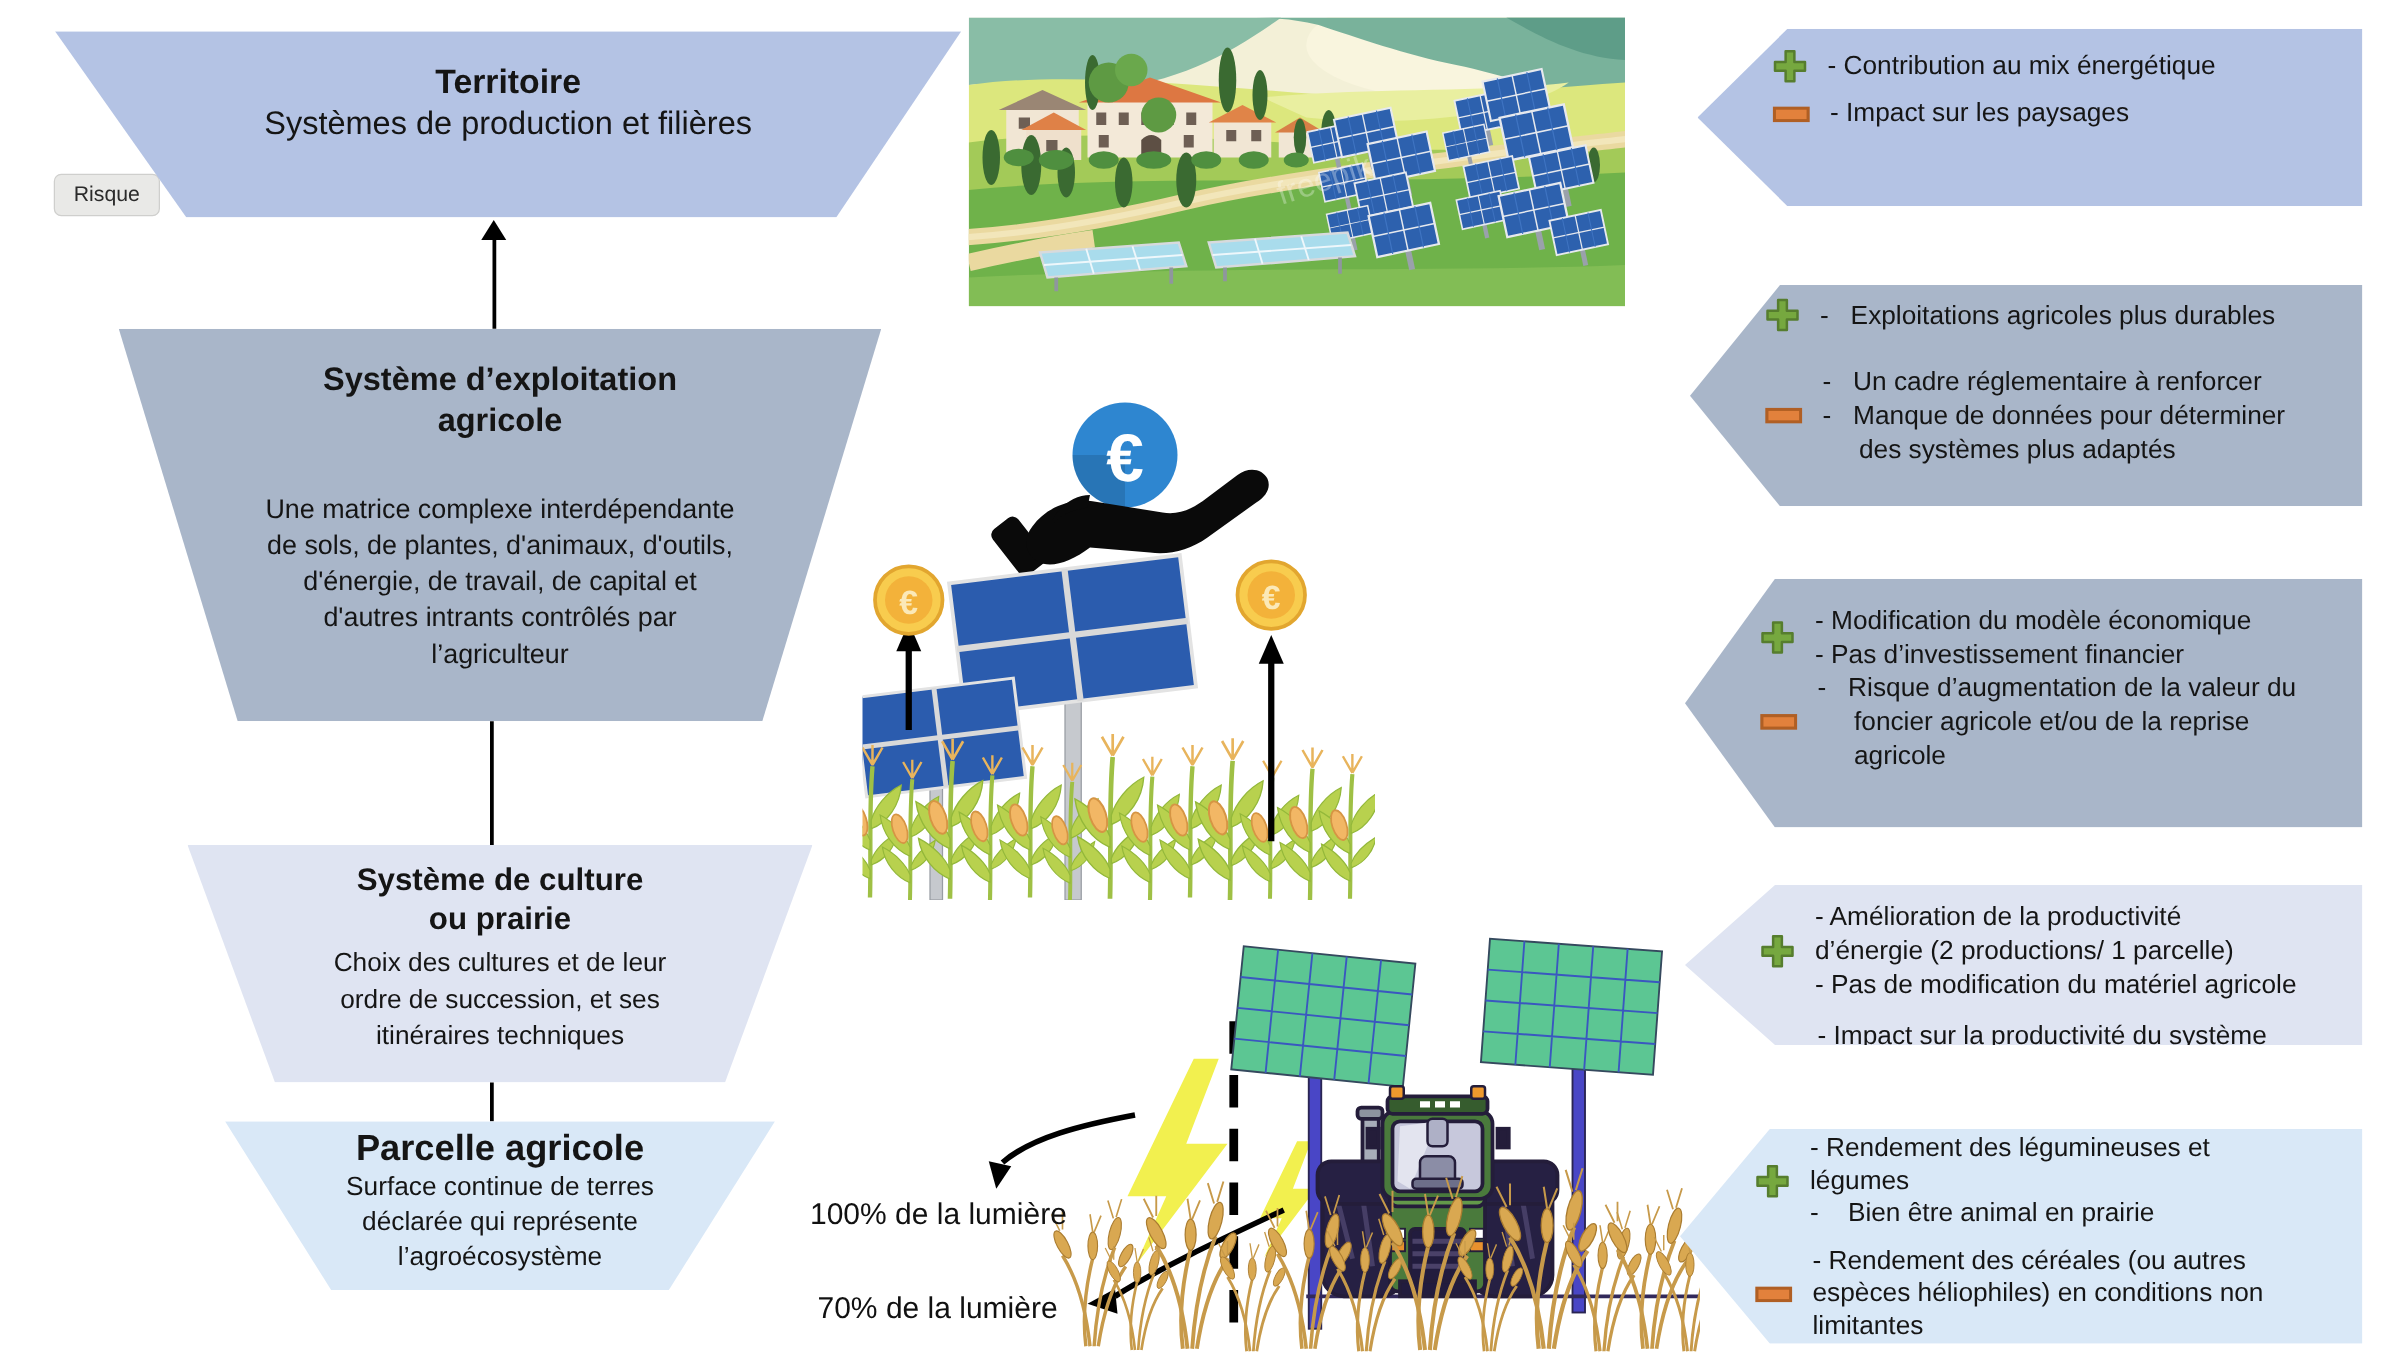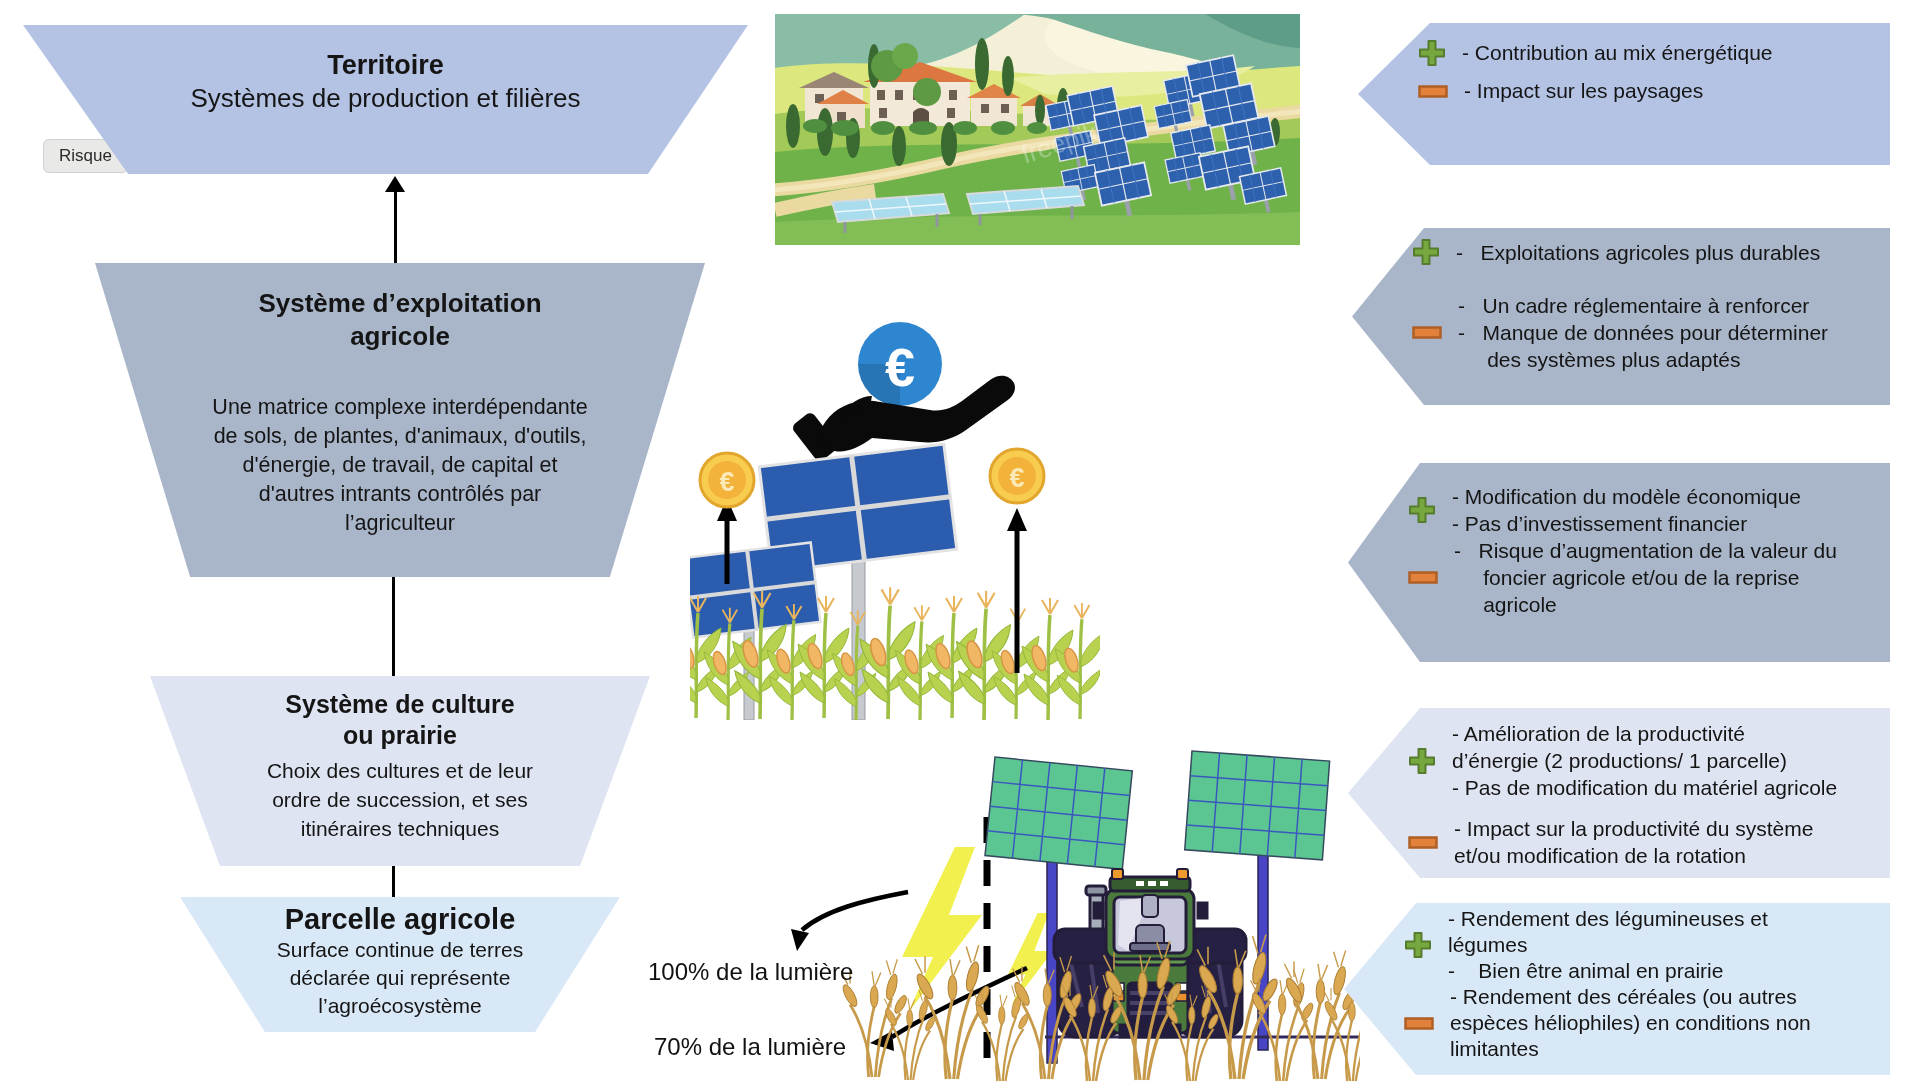--- a/index.html
+++ b/index.html
@@ -1,21 +1,21 @@
 <!DOCTYPE html>
 <html style="--color-level1: #b4c3e4; --color-level2: #a9b6c9; --color-level3: #dfe4f2; --color-level4: #d9e8f7; --color-plus_icon: #76a83f; --color-minus_icon: #e2813c;"><head>
 <meta charset="utf-8">
 <style>
   html,body{margin:0;padding:0;background:#ffffff;}
   #stage{position:relative;width:1920px;height:1083px;background:#fff;
          font-family:"Liberation Sans",sans-serif;color:#151515;overflow:hidden;}
 
   
   .trap{position:absolute;box-sizing:border-box;text-align:center;}
-  .t1{left:23px;top:25px;width:725px;height:149px;padding-top:24px;
+  .t1{left:44px;top:25px;width:725px;height:149px;padding-top:24px;
       clip-path:polygon(0 0,100% 0,86.2% 100%,14.5% 100%);background:var(--color-level1,#b4c3e4);}
   .t1 .trap-title{font-size:27px;font-weight:bold;line-height:33px;}
   .t1 .trap-sub{font-size:26px;line-height:33px;text-align:center;}
   .t2{left:95px;top:263px;width:610px;height:314px;padding-top:24px;
       clip-path:polygon(0 0,100% 0,84.4% 100%,15.6% 100%);background:var(--color-level2,#a9b6c9);}
   .t2 .trap-title{font-size:26px;font-weight:bold;line-height:33px;white-space:pre-wrap;}
   .t2 .trap-body{margin-top:40px;font-size:21.5px;line-height:29px;white-space:pre-wrap;}
   .t3{left:150px;top:676px;width:500px;height:190px;padding-top:13px;
       clip-path:polygon(0 0,100% 0,86% 100%,14% 100%);background:var(--color-level3,#dfe4f2);}
   .t3 .trap-title{font-size:25px;font-weight:bold;line-height:31px;white-space:pre-wrap;}
@@ -37,22 +37,22 @@
   .callout{position:absolute;display:flex;flex-direction:column;box-sizing:border-box;
       padding-left:60px;padding-right:12px;
       clip-path:polygon(72px 0,100% 0,100% 100%,72px 100%,0 50%);}
   .cgroup{display:flex;align-items:center;gap:16px;}
   .cicon{flex:0 0 28px;display:flex;justify-content:center;align-items:center;}
   .cline{font-size:21px;line-height:27px;white-space:pre-wrap;}
   .c1{left:1358px;top:23px;width:532px;height:142px;padding-top:16px;row-gap:10px;background:var(--color-level1,#b4c3e4);}
   .c1 .cline{line-height:28px;}
   .c2{left:1352px;top:228px;width:538px;height:177px;padding-top:10px;row-gap:26px;background:var(--color-level2,#a9b6c9);}
   .c3{left:1348px;top:463px;width:542px;height:199px;padding-top:20px;background:var(--color-level2,#a9b6c9);}
-  .c4{left:1348px;top:708px;width:542px;height:170px;padding-top:12px;row-gap:14px;background:var(--color-level3,#dfe4f2);}
-  .c5{left:1344px;top:903px;width:546px;height:172px;padding-top:3px;background:var(--color-level4,#d9e8f7);}
+  .c4{left:1348px;top:708px;width:542px;height:128px;padding-top:12px;row-gap:14px;background:var(--color-level3,#dfe4f2);}
+  .c5{left:1344px;top:903px;width:546px;height:172px;padding-top:3px;row-gap:12px;background:var(--color-level4,#d9e8f7);}
   .c5 .cline{line-height:26px;}
 
   
   .illus{position:absolute;}
   .float-label{position:absolute;font-size:24px;color:#111;white-space:nowrap;}
 </style>
 </head>
 <body>
 
 <div id="stage">

